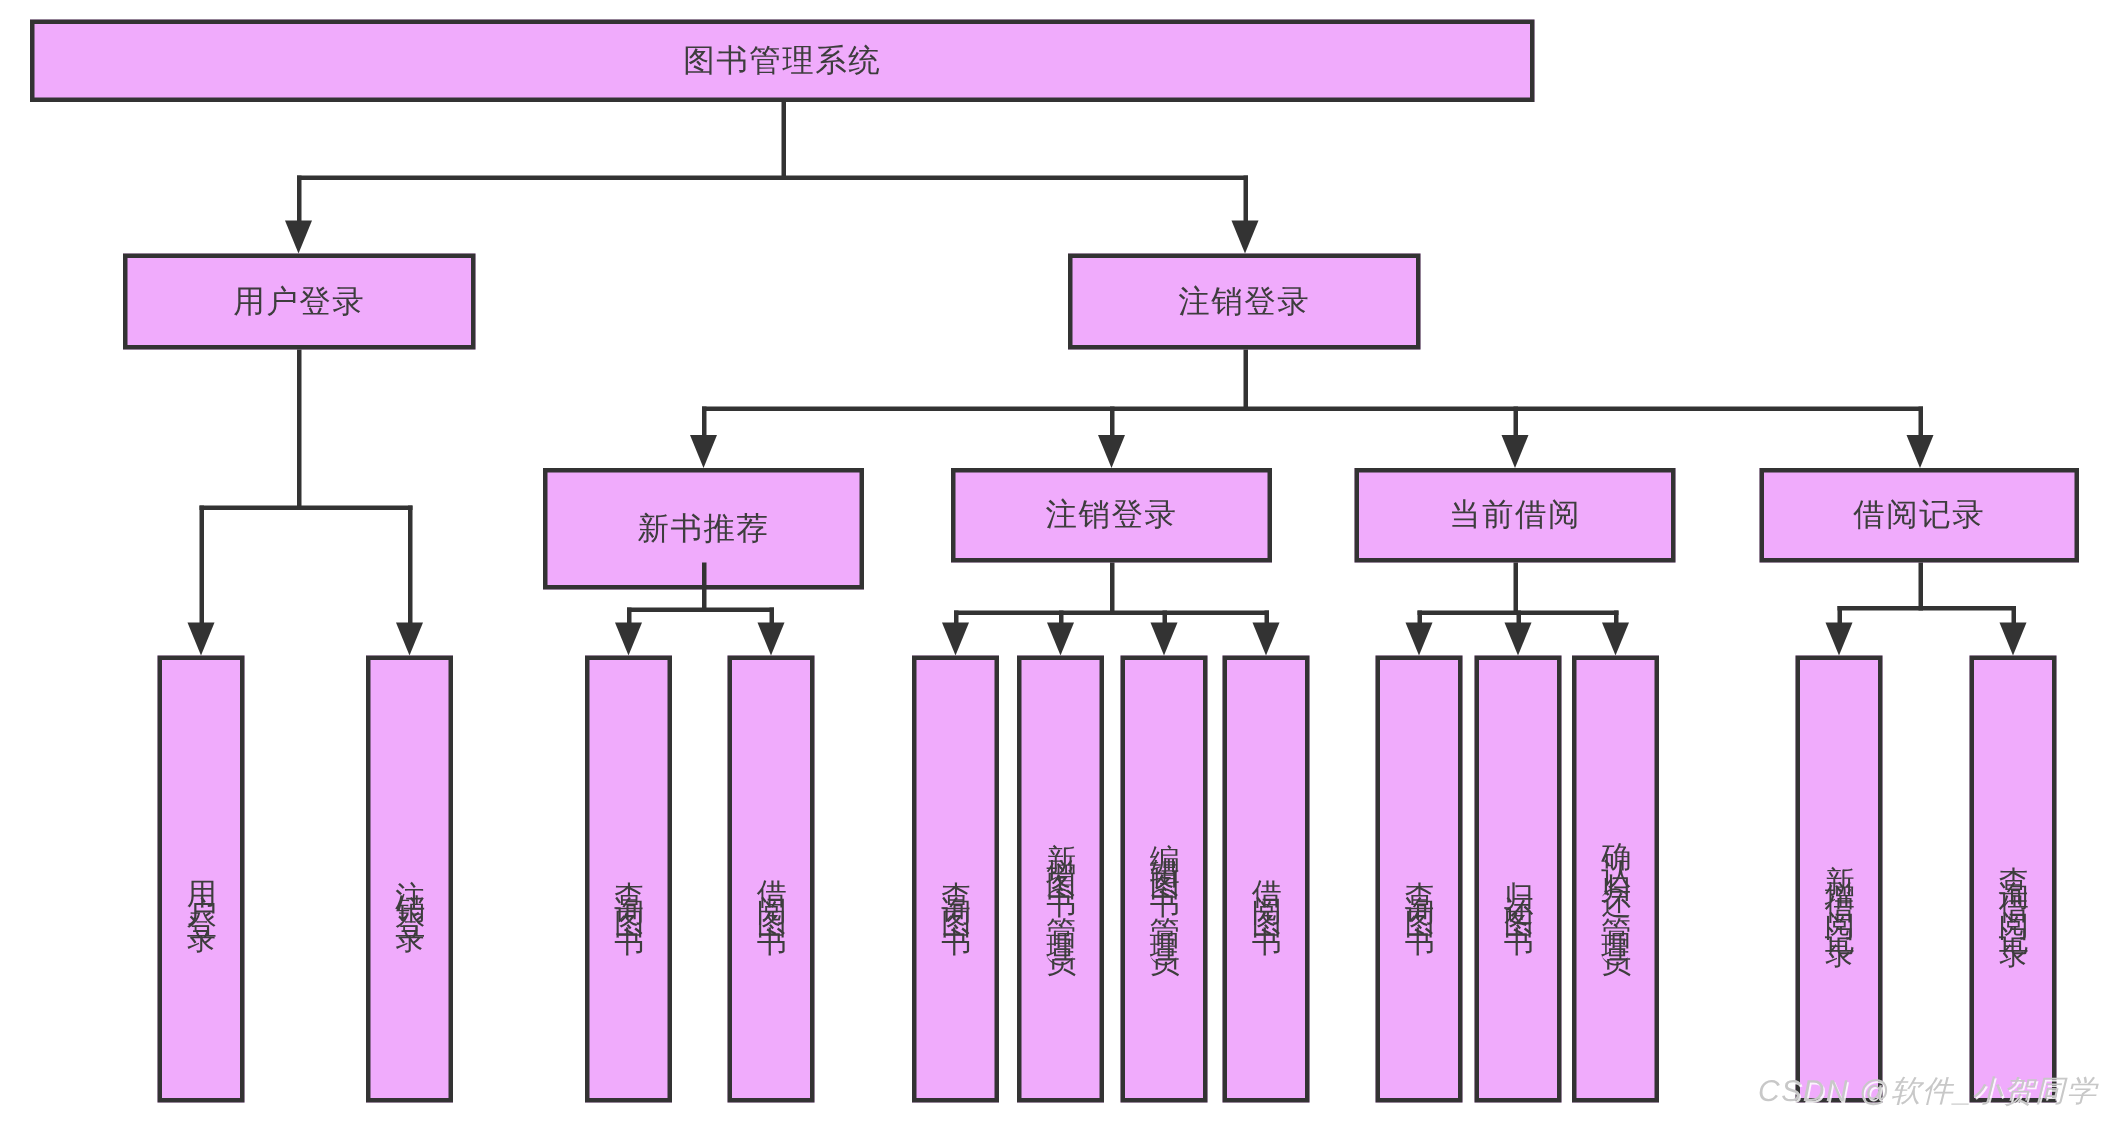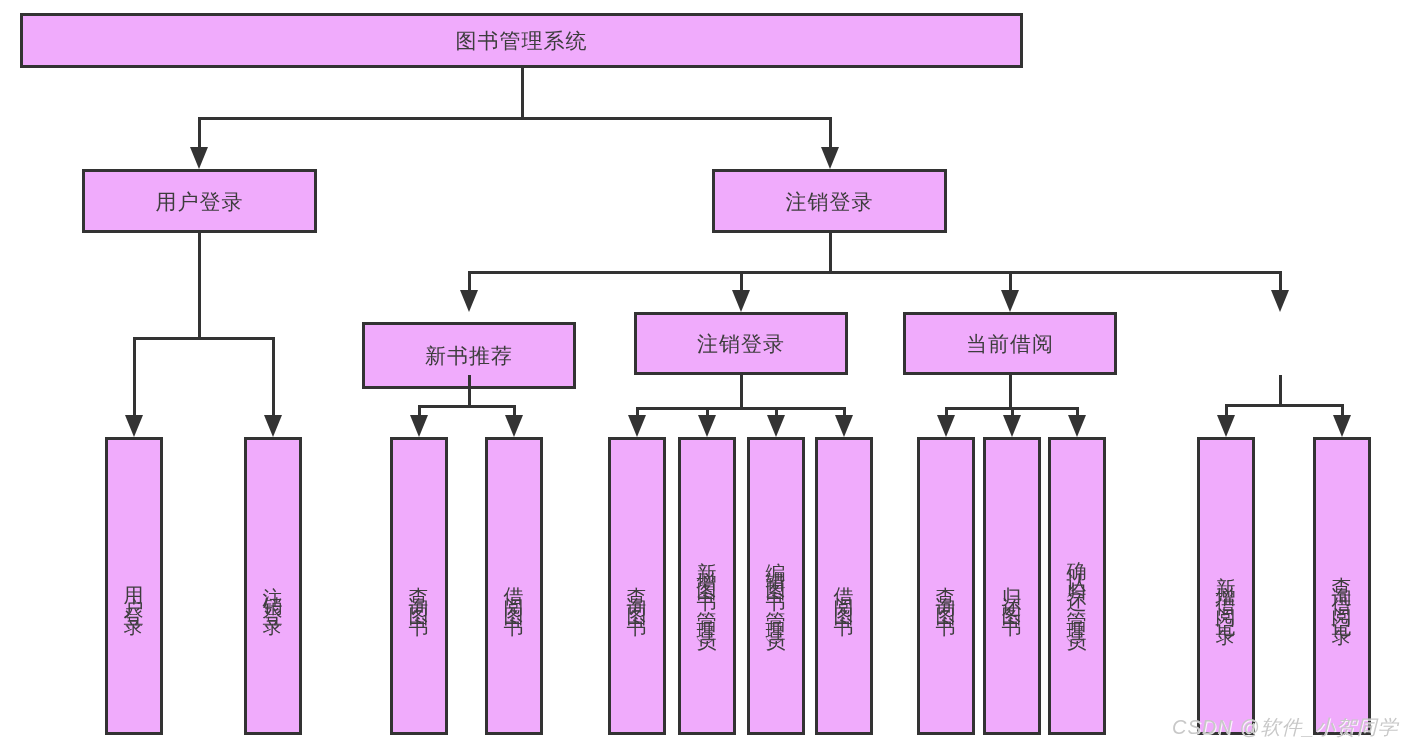--- a/index.html
+++ b/index.html
@@ -63,28 +63,31 @@
   <div id="watermark">CSDN @软件_小贺同学</div>
 <div class="node" style="left: 20px; top: 13px; width: 1003px; height: 55px;">
       <span class="label">图书管理系统</span>
     </div>
     <div class="node" style="left: 82px; top: 169px; width: 235px; height: 64px;">
       <span class="label">用户登录</span>
     </div>
     <div class="node" style="left: 712px; top: 169px; width: 235px; height: 64px;">
       <span class="label">注销登录</span>
     </div>
-    <div class="node" style="left: 362px; top: 322px; width: 214px; height: 67px;">
+    <div class="node" style="left: 362px; top: 312px; width: 214px; height: 81px;">
       <span class="label">新书推荐</span>
     </div>
     <div class="node" style="left: 634px; top: 312px; width: 214px; height: 63px;">
       <span class="label">注销登录</span>
     </div>
     <div class="node" style="left: 903px; top: 312px; width: 214px; height: 63px;">
       <span class="label">当前借阅</span>
+    </div>
+    <div class="node" style="left: 1173px; top: 312px; width: 213px; height: 63px;">
+      <span class="label">借阅记录</span>
     </div>
     <div class="node vertical" style="left: 105px; top: 437px; width: 58px; height: 298px;">
       <span class="label">用户登录</span>
     </div>
     <div class="node vertical" style="left: 244px; top: 437px; width: 58px; height: 298px;">
       <span class="label">注销登录</span>
     </div>
     <div class="node vertical" style="left: 390px; top: 437px; width: 58px; height: 298px;">
       <span class="label">查询图书</span>
     </div>

